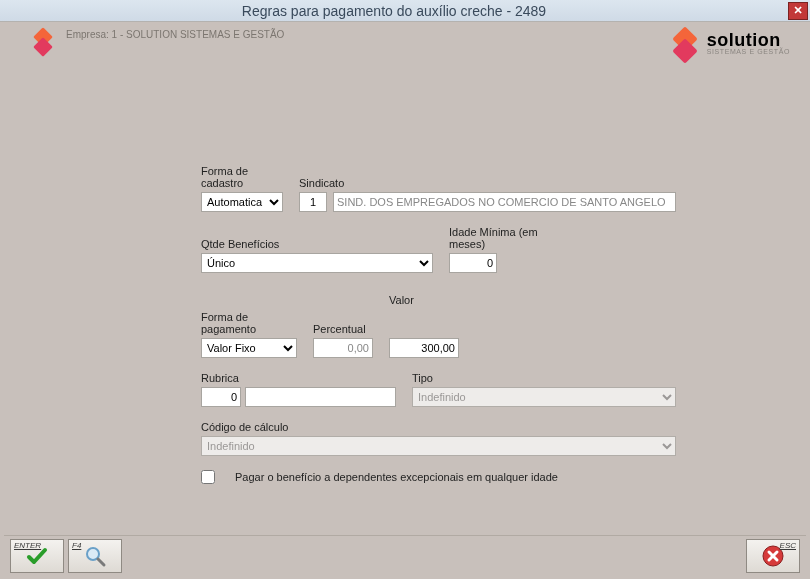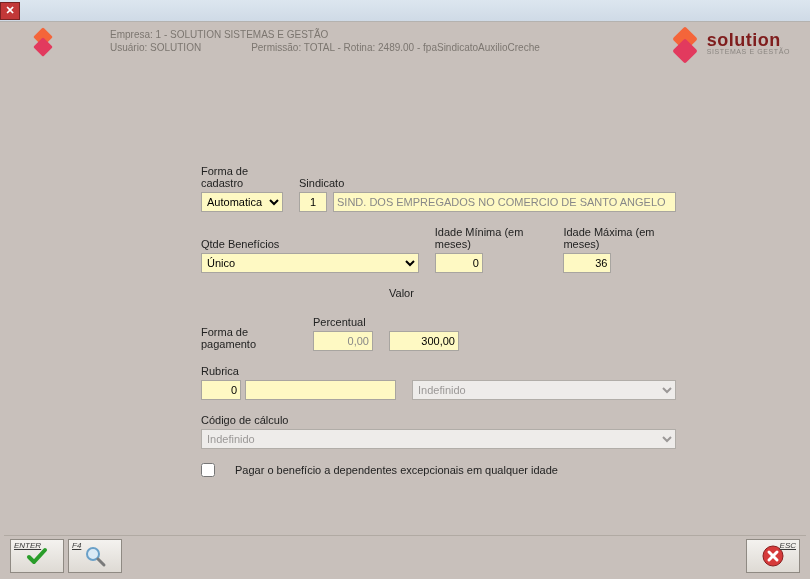--- a/index.html
+++ b/index.html
@@ -44,26 +44,26 @@
     align-items: flex-start;
     padding: 6px 20px 4px 30px;
     color: #7c7670;
     font-size: 10px;
     line-height: 13px;
   }
   .header .logo-small {
     width: 26px; height: 26px; margin-right: 10px; margin-top: 2px;
     position: relative;
   }
-  .header .info { flex: 1; margin-left: 44px; }
+  .header .info { flex: 1; }
   .header .logo-right {
     display: flex; align-items: center; gap: 6px;
     margin-top: 2px;
   }
-  .solution-text { color: #7f1d1d; font-size:18px; font-weight:600; letter-spacing:0.5px; }
+  .solution-text { color: #000000; font-size:18px; font-weight:600; letter-spacing:0.5px; }
   .solution-sub { color:#8a8580; font-size:7px; letter-spacing:0.6px; text-align:right; margin-top:-2px; }
   .logo-shape { width:32px; height:32px; position:relative; }
   .logo-shape .sq { position:absolute; width:18px; height:18px; transform: rotate(45deg); border-radius:2px; }
   .logo-shape .sq.a { background:#f4653a; top:0; left:7px; }
   .logo-shape .sq.b { background:#e23a5e; top:12px; left:7px; }
   .logo-small .sq { position:absolute; width:14px; height:14px; transform: rotate(45deg); border-radius:1.5px; }
   .logo-small .sq.a { background:#f4653a; top:0; left:6px; }
   .logo-small .sq.b { background:#e23a5e; top:10px; left:6px; }
 
   .canvas {
@@ -80,21 +80,21 @@
     color: #222;
   }
   .lbl { color:#222; }
   .row { display:flex; gap:16px; margin-bottom:14px; align-items:flex-end; }
   .fld { display:flex; flex-direction:column; gap:2px; }
   .fld .lbl { margin-bottom:1px; }
 
   select, input[type=text] {
     font-family: inherit;
     font-size: 11px;
-    background: #fef9c3;
+    background: #ffffff;
     border: 1px solid #a8a5a0;
     padding: 2px 3px;
     height: 20px;
   }
   select { padding: 1px 1px; }
   .readonly {
     background: #ffffff;
     color: #888;
   }
   .txt-right { text-align: right; }
@@ -127,36 +127,33 @@
     position:absolute; top:1px; left:3px;
     font-size:8px; font-style:italic; color:#393939; text-decoration:underline;
   }
   .btn.esc { margin-left:auto; margin-right:0; }
   svg.icon { width:24px; height:24px; }
 </style>
 </head>
 <body>
 
 <div class="titlebar">
+  <div class="title">Regras para pagamento do auxílio creche - 2489</div>
   <div class="close">
     <span>✕</span>
   </div>
 </div>
 
 <div class="header">
   <div class="logo-small">
     <div class="sq a"></div>
       <div class="sq b"></div>
   </div>
   <div class="info">
     <div>Empresa: 1 - SOLUTION SISTEMAS E GESTÃO</div>
-    <div style="display:flex; gap:50px;">
-      <span>Usuário: SOLUTION</span>
-      <span>Permissão: TOTAL - Rotina: 2489.00 - fpaSindicatoAuxilioCreche</span>
-    </div>
   </div>
   <div class="logo-right">
     <div class="logo-shape">
       <div class="sq a"></div>
         <div class="sq b"></div>
     </div>
     <div>
       <div class="solution-text">solution</div>
       <div class="solution-sub">SISTEMAS E GESTÃO</div>
     </div>
@@ -186,49 +183,49 @@
       <div class="fld" style="width:232px;">
         <span class="lbl">Qtde Benefícios</span>
         <select>
           <option>Único</option>
         </select>
       </div>
       <div class="fld" style="width:120px;">
         <span class="lbl">Idade Mínima (em meses)</span>
         <input type="text" class="txt-right" style="width: 48px;" value="0">
       </div>
-      <div class="fld" style="width:120px;">
-        <span class="lbl">Idade Máxima (em meses)</span>
-        <input type="text" class="txt-right" style="width: 48px;" value="36">
-      </div>
     </div>
 
     <div class="row">
       <div class="fld" style="width:96px;margin-top:24px;">
         <span class="lbl">Forma de pagamento</span>
+        <select>
+          <option>Valor Fixo</option>
+        </select>
       </div>
       <div class="fld" style="width:60px;">
         <span class="lbl">Percentual</span>
         <input type="text" class="readonly txt-right" readonly="" value="0,00" style="">
       </div>
       <div class="fld" style="width:70px;gap:31px;">
         <span class="lbl">Valor</span>
         <input type="text" class="txt-right" value="300,00" style="">
       </div>
     </div>
 
     <div class="row">
       <div class="fld" style="width:195px;">
         <span class="lbl">Rubrica</span>
         <div style="display:flex; gap:4px;">
           <input type="text" class="txt-right" style="width: 40px;" value="0">
           <input type="text" style="flex: 1 1 0%;" value="">
         </div>
       </div>
       <div class="fld" style="flex:1;">
+        <span class="lbl">Tipo</span>
         <select class="readonly" disabled="">
           <option>Indefinido</option>
         </select>
       </div>
     </div>
 
     <div class="row">
       <div class="fld" style="flex:1;">
         <span class="lbl">Código de cálculo</span>
         <select class="readonly" disabled="">

